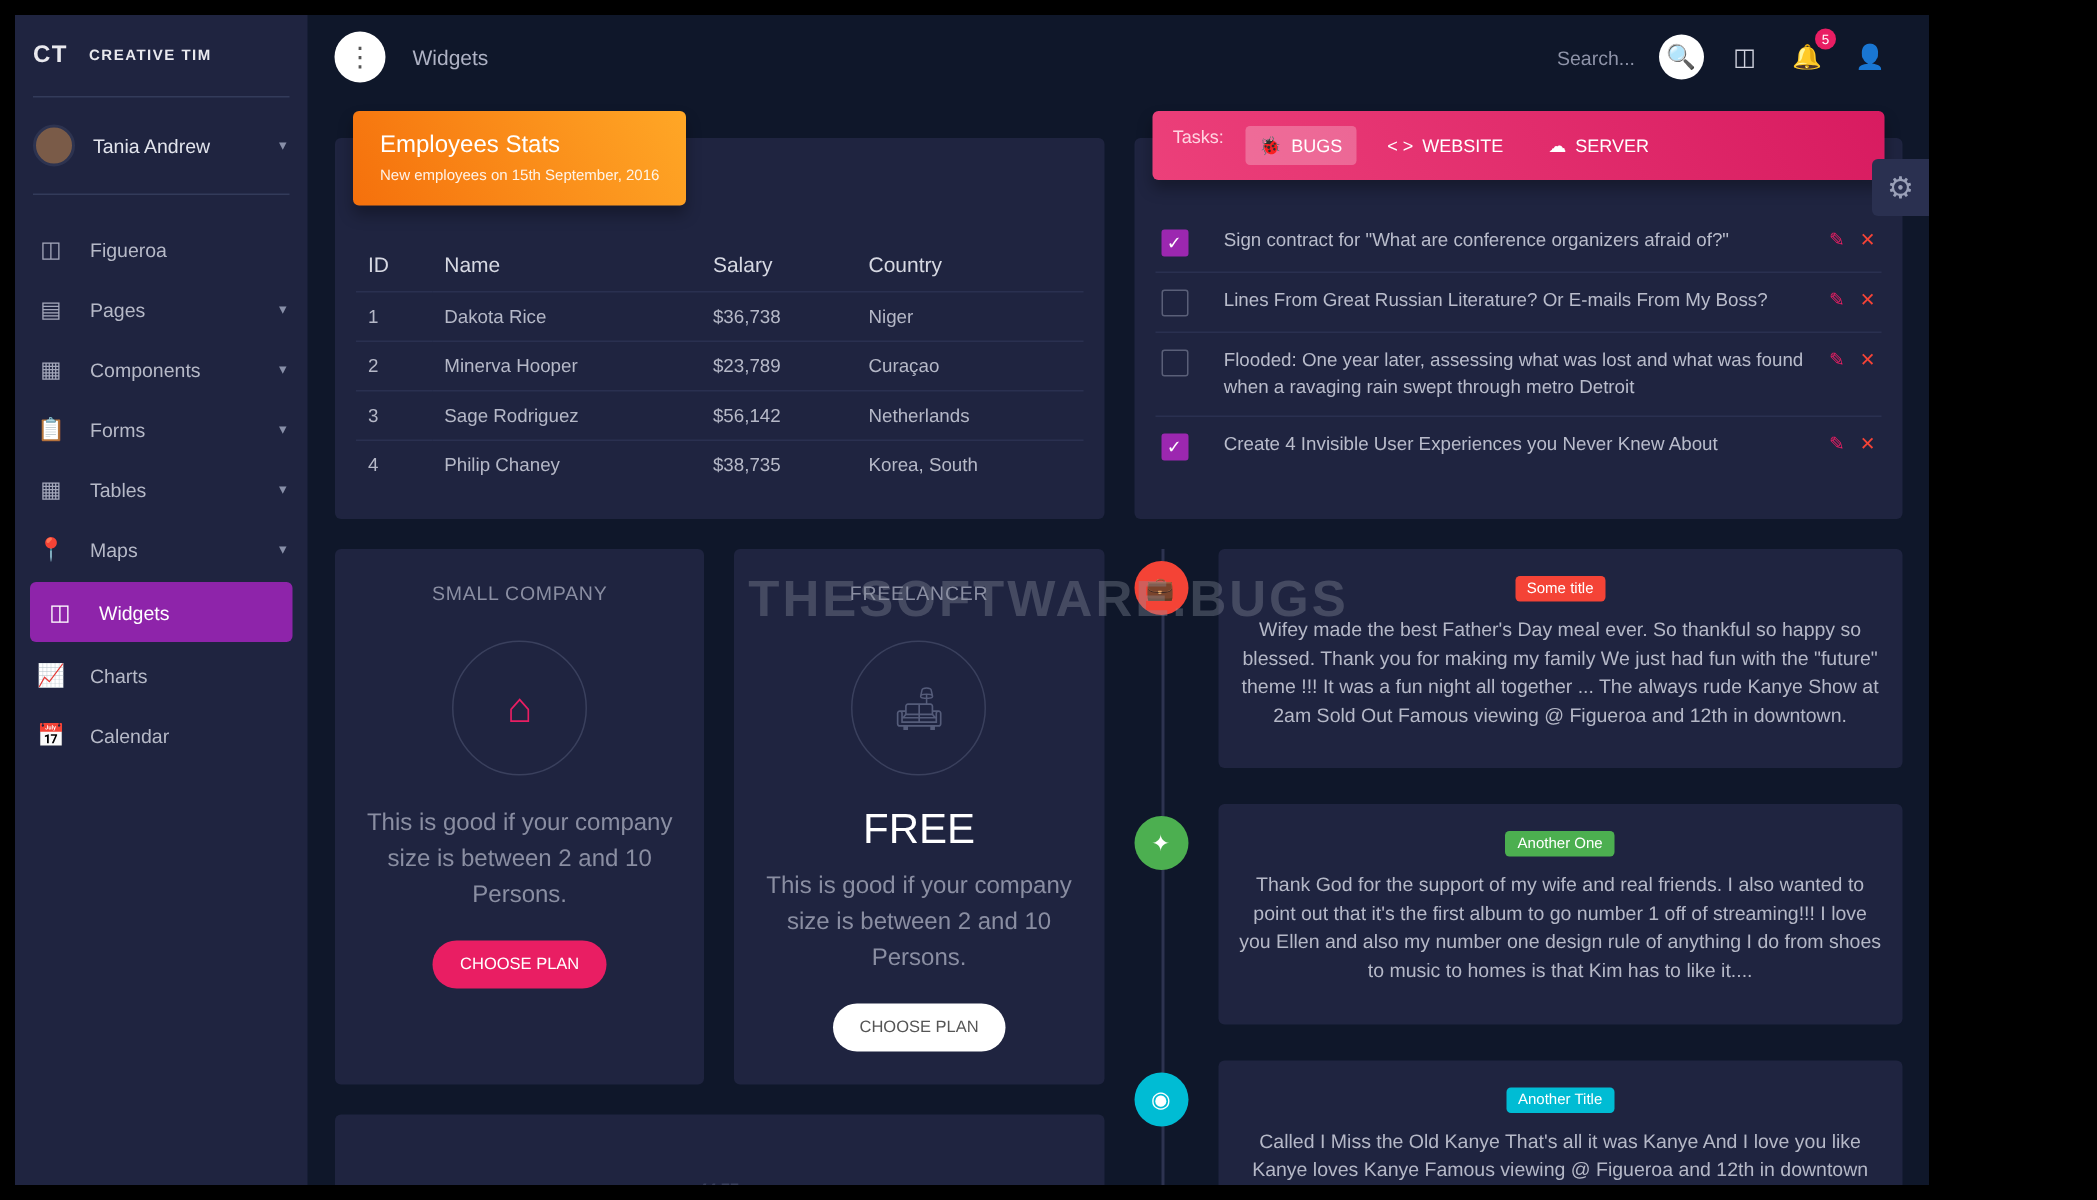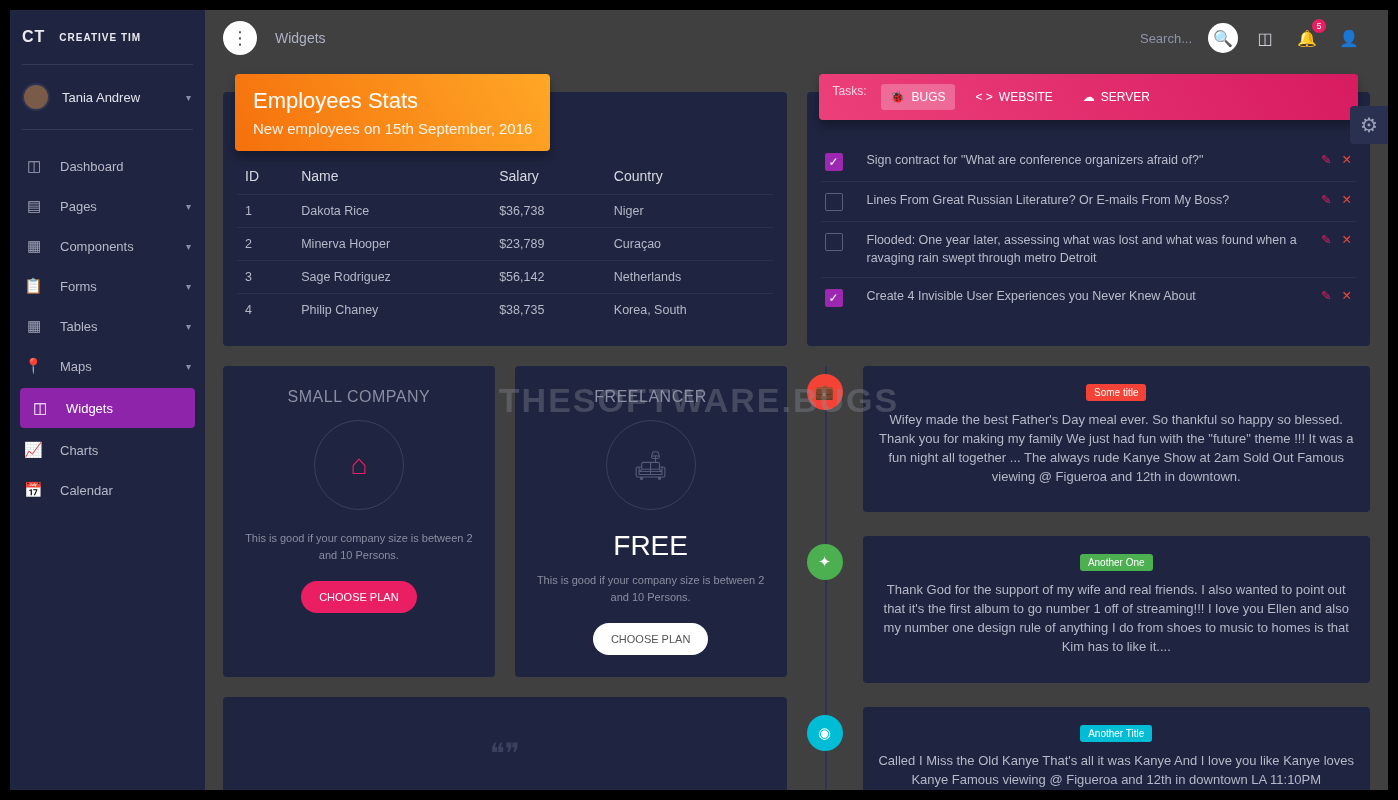--- a/index.html
+++ b/index.html
@@ -1,17 +1,17 @@
 <!DOCTYPE html>
 <html><head>
 <meta charset="utf-8">
 <style>
 * { margin:0; padding:0; box-sizing:border-box; font-family:Arial,Helvetica,sans-serif; }
 body { background:#000; width:1398px; height:800px; overflow:hidden; position:relative; }
-.frame { position:absolute; top:10px; left:10px; width:1378px; height:780px; background:#404040; display:flex; overflow:hidden; }
+.frame { position:absolute; top:10px; left:10px; width:1276px; height:780px; background:#0f172a; display:flex; overflow:hidden; }
 
 
 .sidebar { width:195px; background:#1f2440; color:#b3b7c4; display:flex; flex-direction:column; font-size:13px; }
 .brand { display:flex; align-items:center; padding:18px 12px 12px; color:#e9e9ee; font-weight:700; letter-spacing:1px; }
 .brand .ct { font-size:16px; margin-right:14px; }
 .brand .name { font-size:10px; }
 .div { height:1px; background:#333b5a; margin:6px 12px; }
 .user { display:flex; align-items:center; padding:12px 12px; position:relative; }
 .avatar { width:28px; height:28px; border-radius:50%; background:#7a5b48; margin-right:12px; border:2px solid #2d3350; }
 .user .nm { font-size:13px; color:#e2e4ec; }
@@ -32,22 +32,22 @@
 .search { color:#8e93a8; font-size:13px; margin-right:10px; }
 .iconbtn { width:30px; height:30px; border-radius:50%; display:flex; align-items:center; justify-content:center; color:#cfd1dd; margin:0 6px; cursor:pointer; font-size:16px; position:relative; }
 .searchbtn { background:#fff; color:#555; }
 .badge { position:absolute; top:-4px; right:-4px; background:#e91e63; color:#fff; font-size:9px; width:14px; height:14px; border-radius:50%; display:flex; align-items:center; justify-content:center; }
 
 .content { flex:1; padding:8px 18px 18px; display:grid; grid-template-columns:1fr 1fr; grid-gap:20px; overflow:auto; }
 .card { background:#1f2440; border-radius:4px; position:relative; }
 
 
 .emp-head { position:absolute; top:-18px; left:12px; background:linear-gradient(60deg,#f5700c,#ffa726); color:#fff; padding:14px 18px; border-radius:4px; box-shadow:0 6px 10px rgba(0,0,0,.3); }
-.emp-head h3 { font-size:22px; font-weight:400; margin-bottom:6px; }
-.emp-head p { font-size:15px; opacity:.9; }
+.emp-head h3 { font-size:16px; font-weight:400; margin-bottom:6px; }
+.emp-head p { font-size:10px; opacity:.9; }
 .emp-body { padding:66px 14px 20px; }
 table { width:100%; border-collapse:collapse; color:#b5b8c7; font-size:12.5px; }
 th { text-align:left; padding:10px 8px; font-weight:400; color:#d6d8e2; font-size:14px; }
 td { padding:9px 8px; border-top:1px solid #2a3050; }
 
 
 .tasks-head { position:absolute; top:-18px; left:12px; right:12px; background:linear-gradient(60deg,#ec407a,#d81b60); color:#fff; padding:10px 14px; border-radius:4px; display:flex; align-items:flex-start; font-size:12px; box-shadow:0 6px 10px rgba(0,0,0,.3); }
 .tasks-head .lbl { margin-right:14px; color:#ffd4e1; }
 .tab { display:flex; align-items:center; padding:6px 10px; border-radius:3px; margin-right:10px; cursor:pointer; }
 .tab.active { background:rgba(255,255,255,.25); }
@@ -58,26 +58,26 @@
 .chk { width:18px; height:18px; border:1px solid #5a5f78; border-radius:2px; margin-right:24px; flex-shrink:0; display:flex; align-items:center; justify-content:center; color:#fff; font-size:12px; cursor:pointer; margin-top:1px; }
 .chk.on { background:#9c27b0; border-color:#9c27b0; }
 .task .txt { flex:1; padding-right:10px; line-height:1.4; }
 .task .acts { display:flex; gap:10px; }
 .editic { color:#e91e63; cursor:pointer; }
 .delic { color:#f44336; cursor:pointer; }
 
 
 .pricing { display:grid; grid-template-columns:1fr 1fr; grid-gap:20px; }
 .price-card { background:#1f2440; border-radius:4px; padding:22px 16px; text-align:center; }
-.cat { color:#8a8ea2; font-size:16px; letter-spacing:.5px; margin-bottom:14px; }
+.cat { color:#8a8ea2; font-size:13px; letter-spacing:.5px; margin-bottom:24px; }
 .ring { width:90px; height:90px; border:1px solid #3a405d; border-radius:50%; margin:0 auto 20px; display:flex; align-items:center; justify-content:center; font-size:28px; }
 .ring.pink { color:#e91e63; }
 .ring.grey { color:#555c7a; }
 .price { color:#fff; font-size:28px; font-weight:400; margin-bottom:10px; }
-.pdesc { color:#8a8ea2; font-size:11px; line-height:1.5; margin-bottom:18px; }
+.pdesc { color:#8a8ea2; font-size:16px; line-height:1.5; margin-bottom:18px; }
 .btn { border:none; padding:10px 18px; border-radius:30px; font-size:11px; cursor:pointer; font-weight:500; }
 .btn.pink { background:#e91e63; color:#fff; }
 .btn.white { background:#fff; color:#555; }
 .quote-card { background:#1f2440; border-radius:4px; padding:40px; text-align:center; color:#3a405d; font-size:28px; margin-top:20px; }
 
 
 .timeline { position:relative; padding-left:56px; }
 .tline { position:absolute; left:18px; top:0; bottom:0; width:2px; background:#2d3350; }
 .tl-item { position:relative; margin-bottom:24px; }
 .tl-dot { position:absolute; left:-56px; top:8px; width:36px; height:36px; border-radius:50%; display:flex; align-items:center; justify-content:center; color:#fff; font-size:15px; }
@@ -111,21 +111,21 @@
     <div class="div"></div>
     <div class="user">
       <div class="avatar"></div>
       <span class="nm">Tania Andrew</span>
       <span class="caret">▾</span>
     </div>
     <div class="div"></div>
     <div class="nav" id="nav">
         <div class="nav-item">
           <span class="ic">◫</span>
-          <span>Dashboard</span>
+          <span>Figueroa</span>
         </div>
         <div class="nav-item">
           <span class="ic">▤</span>
           <span>Pages</span>
           <span class="caret">▾</span>
         </div>
         <div class="nav-item">
           <span class="ic">▦</span>
           <span>Components</span>
           <span class="caret">▾</span>

